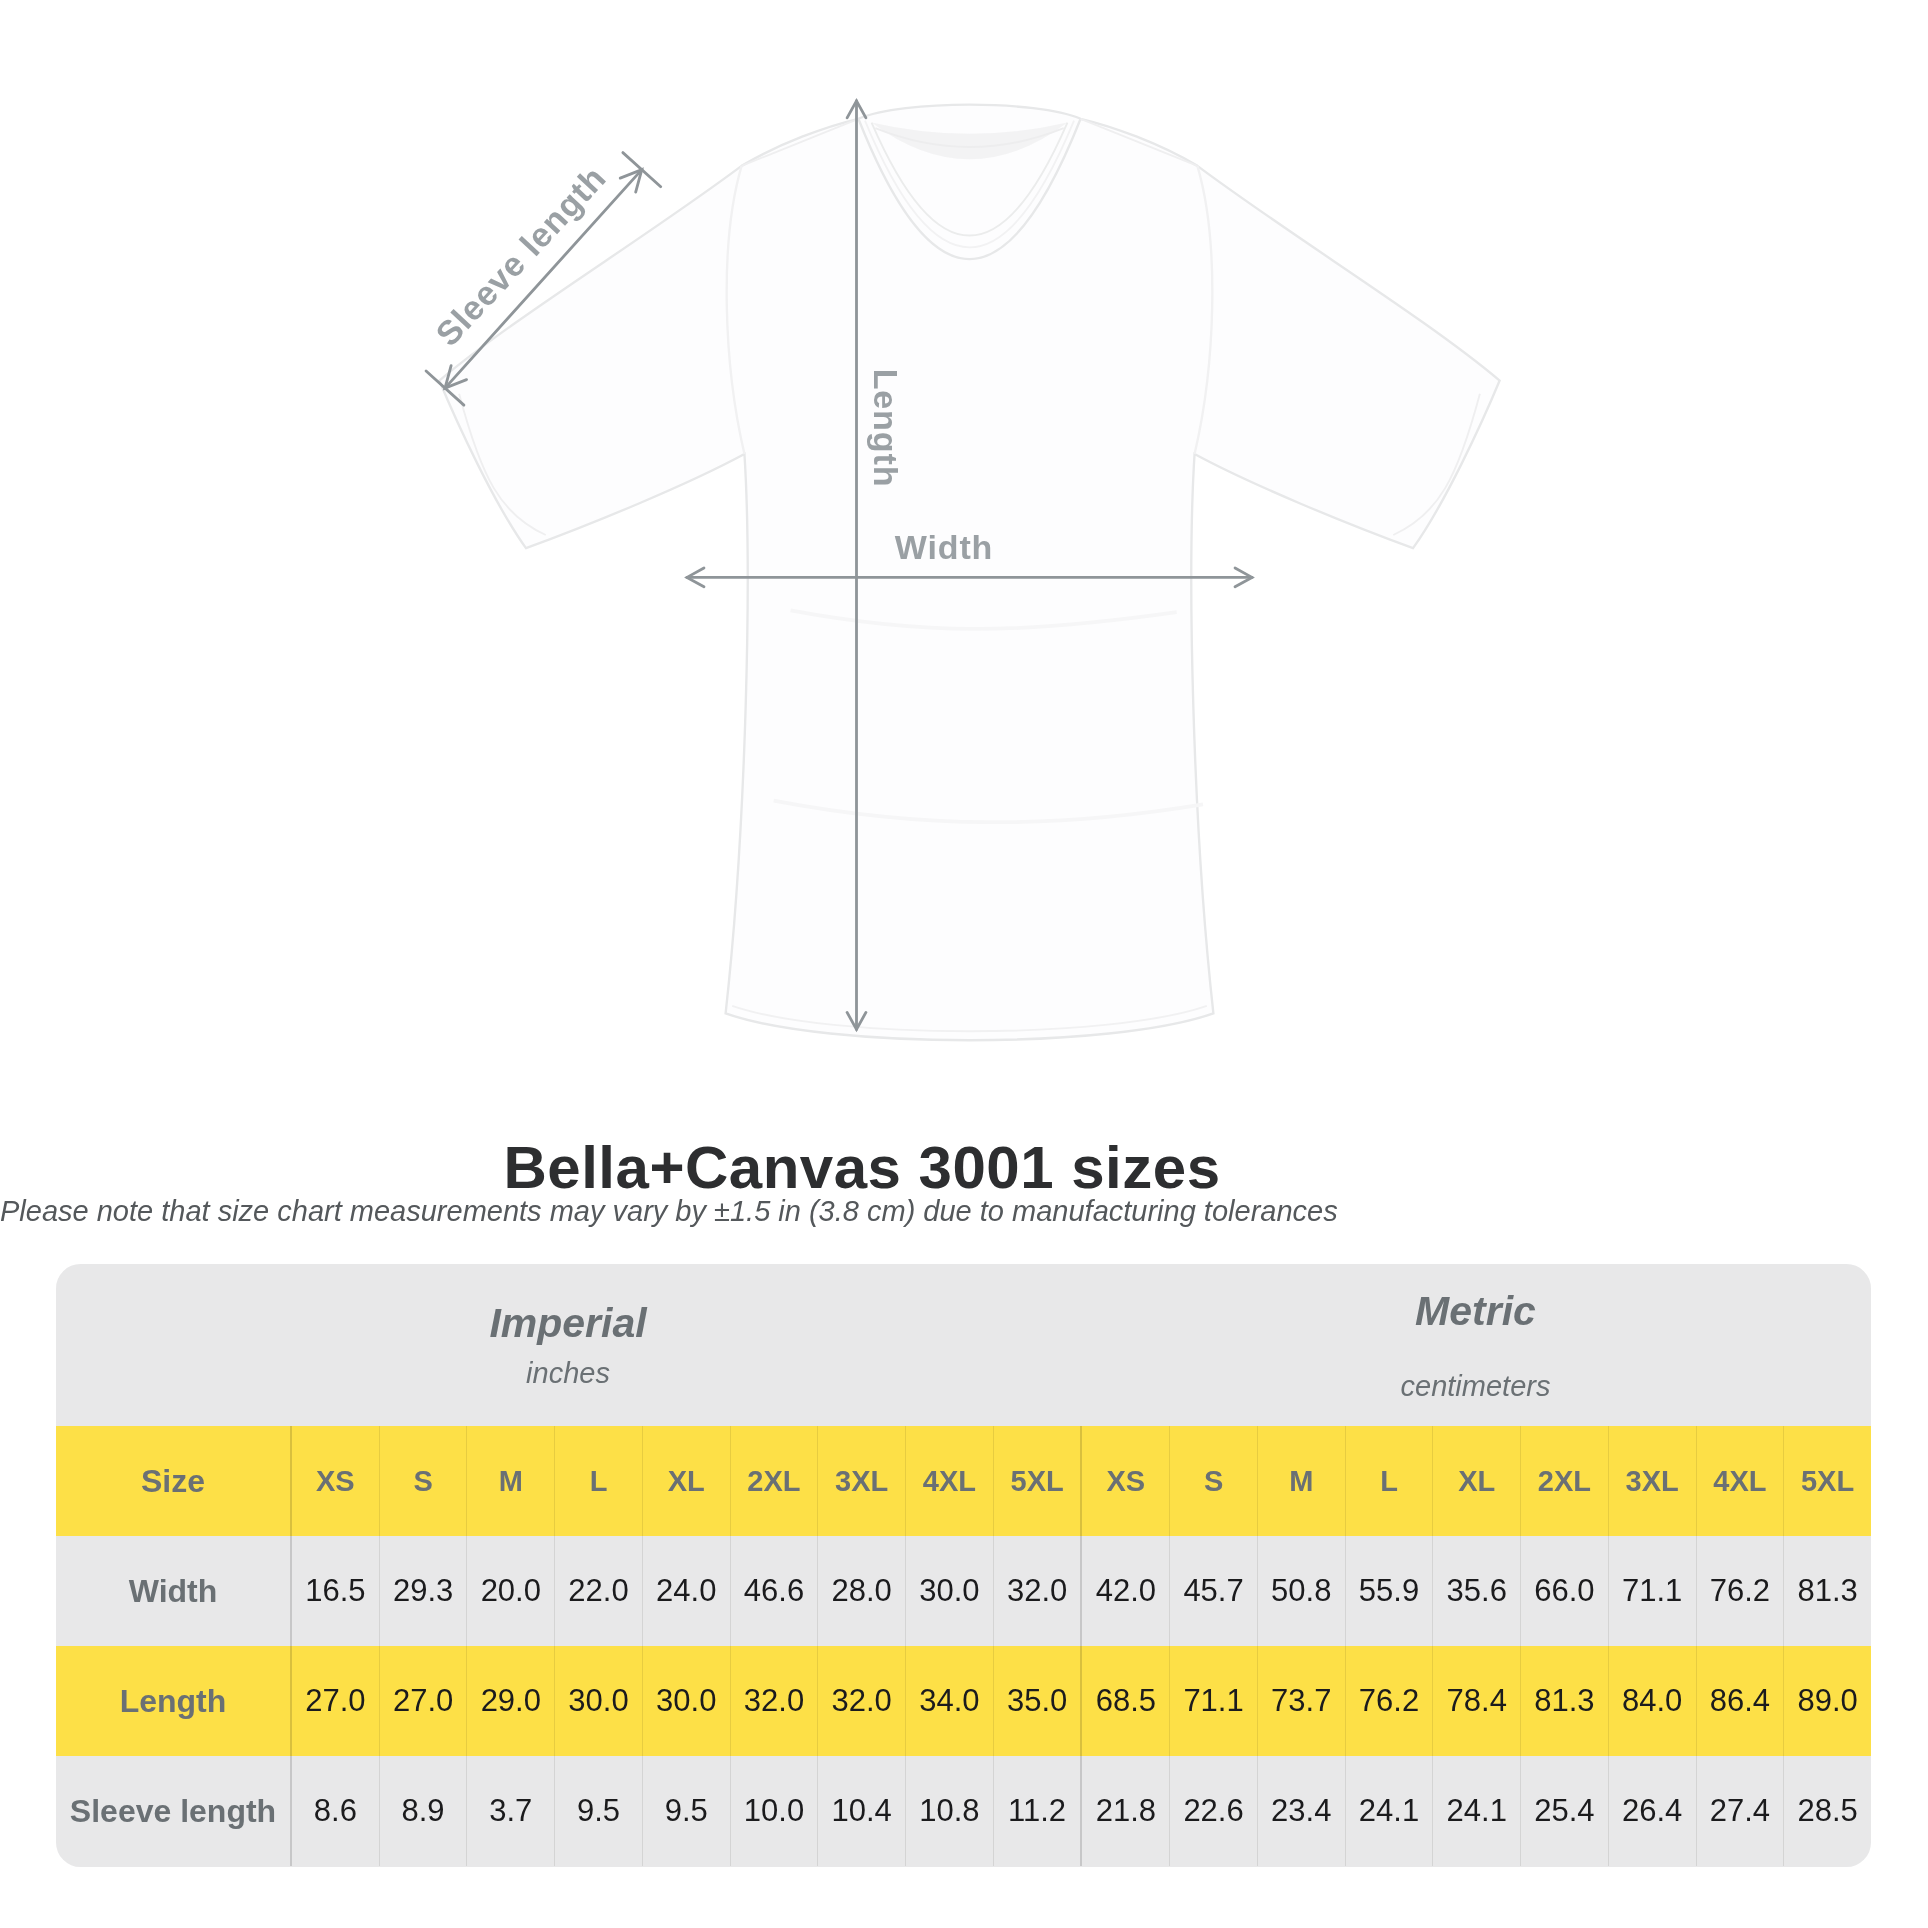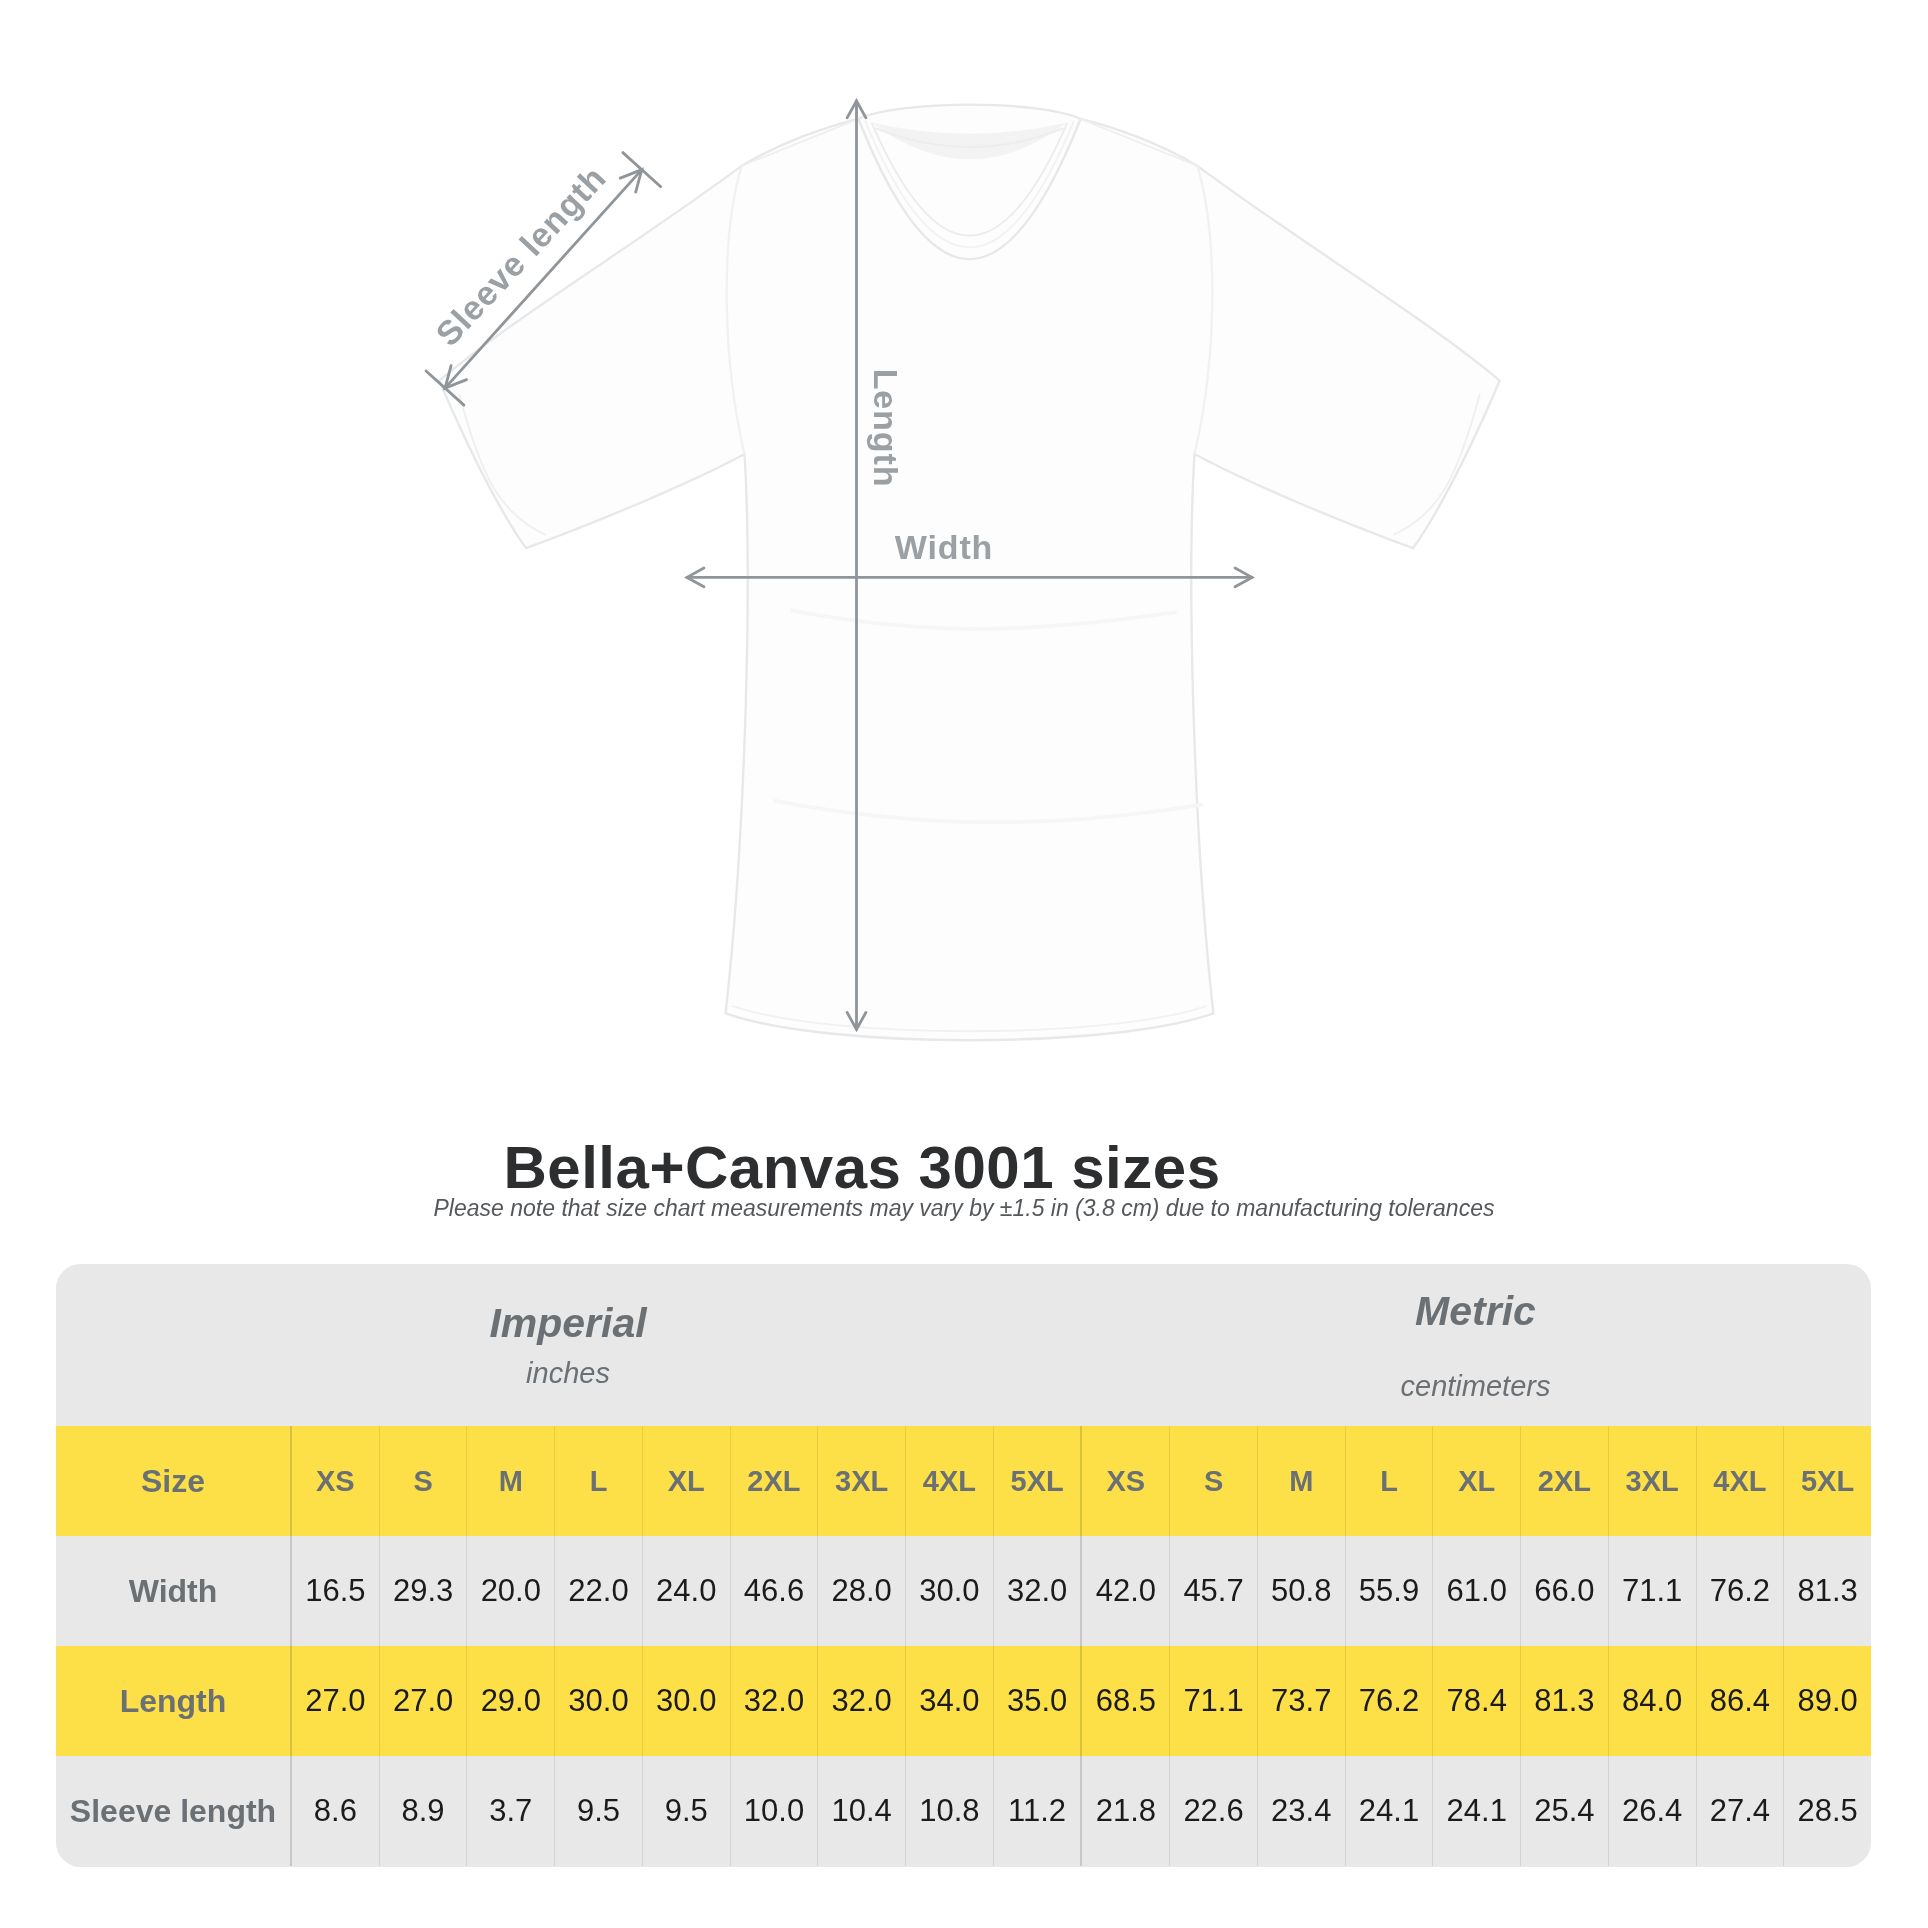--- a/index.html
+++ b/index.html
@@ -17,22 +17,22 @@
   }
   .dim-label.sleeve { left: 521px; top: 256px; transform: translate(-50%,-50%) rotate(-47deg); }
   .dim-label.length { left: 885px; top: 428px; transform: translate(-50%,-50%) rotate(90deg); }
   .dim-label.width  { left: 944px; top: 547px; transform: translate(-50%,-50%); }
   
   .chart-title {
     position: absolute; left: 0; top: 1133px; width: 1724px; text-align: center;
     font-size: 60px; font-weight: bold; color: #2d2e30; letter-spacing: 0.5px;
   }
   .chart-subtitle {
-    position: absolute; left: 0; top: 1195px; width: 1928px; text-align: center;
-    font-size: 23px; font-style: italic; color: #54585b;
+    position: absolute; left: 0; top: 1195px; width: 1928px; 
+    font-size: 29px; font-style: italic; color: #54585b;
   }
   
   .size-table {
     position: absolute; left: 56px; top: 1264px; width: 1815px; height: 603px;
     background: #e8e8e9; border-radius: 24.5px; overflow: hidden; text-align: right;
   }
   .unit-band { display: flex; height: 162px; }
   .unit-cell { display: flex; flex-direction: column; align-items: center; justify-content: center; gap: 9.4px; }
   .unit-cell.imperial { width: 1024px; }
   .unit-cell.metric { flex: 1; gap: 35px; }
@@ -166,21 +166,21 @@
     <div class="cell">22.0</div>
     <div class="cell">24.0</div>
     <div class="cell">46.6</div>
     <div class="cell">28.0</div>
     <div class="cell">30.0</div>
     <div class="cell">32.0</div>
     <div class="cell sep">42.0</div>
     <div class="cell">45.7</div>
     <div class="cell">50.8</div>
     <div class="cell">55.9</div>
-    <div class="cell">61.0</div>
+    <div class="cell">35.6</div>
     <div class="cell">66.0</div>
     <div class="cell">71.1</div>
     <div class="cell">76.2</div>
     <div class="cell">81.3</div>
   </div>
 
   <div class="srow white">
     <div class="cell lbl">Length</div>
     <div class="cell sep">27.0</div>
     <div class="cell">27.0</div>

